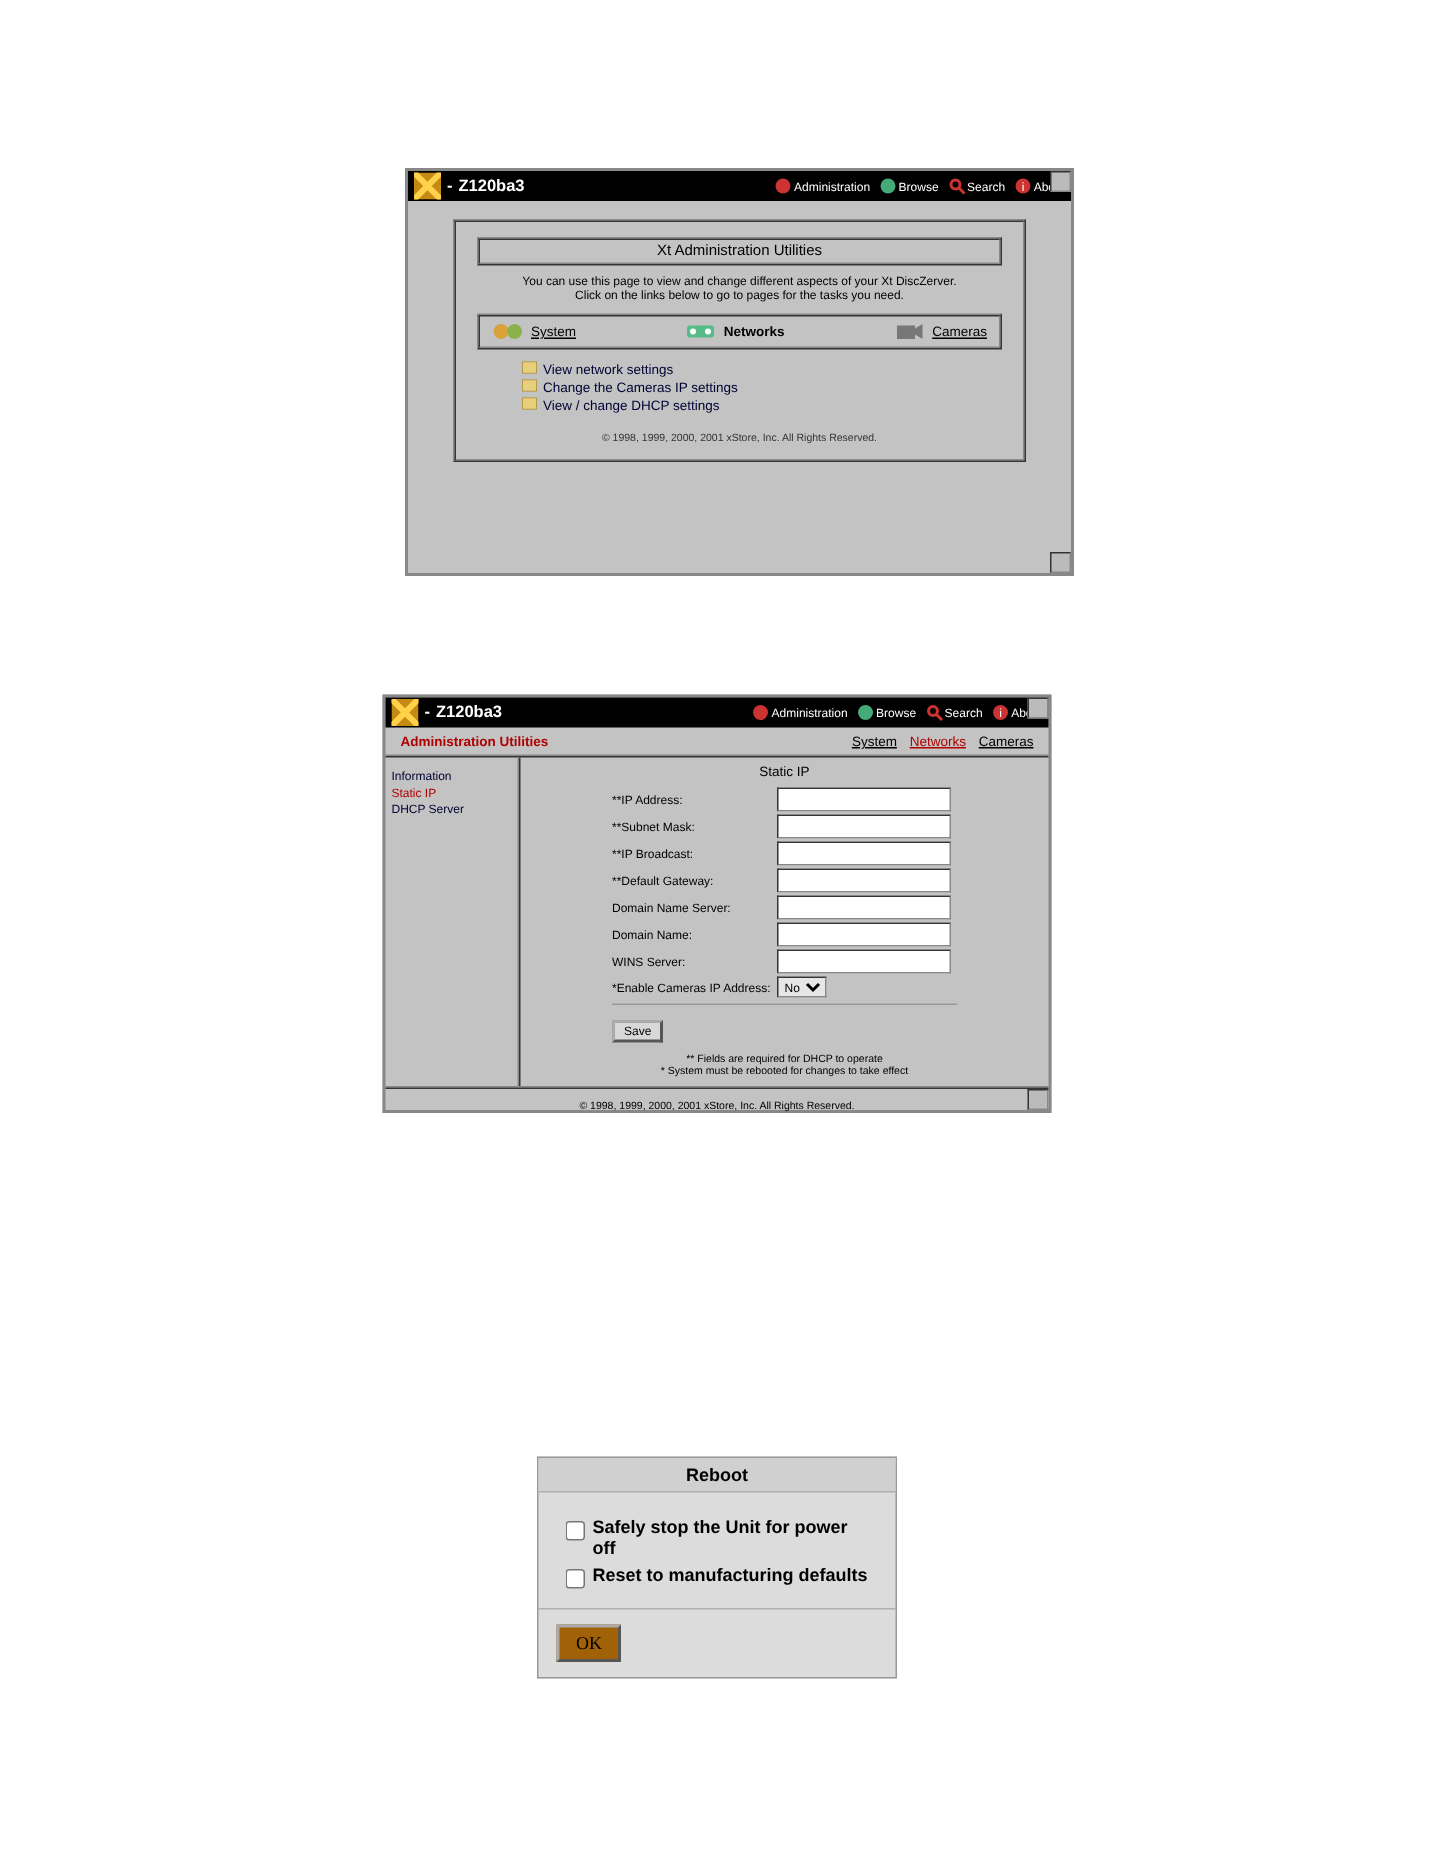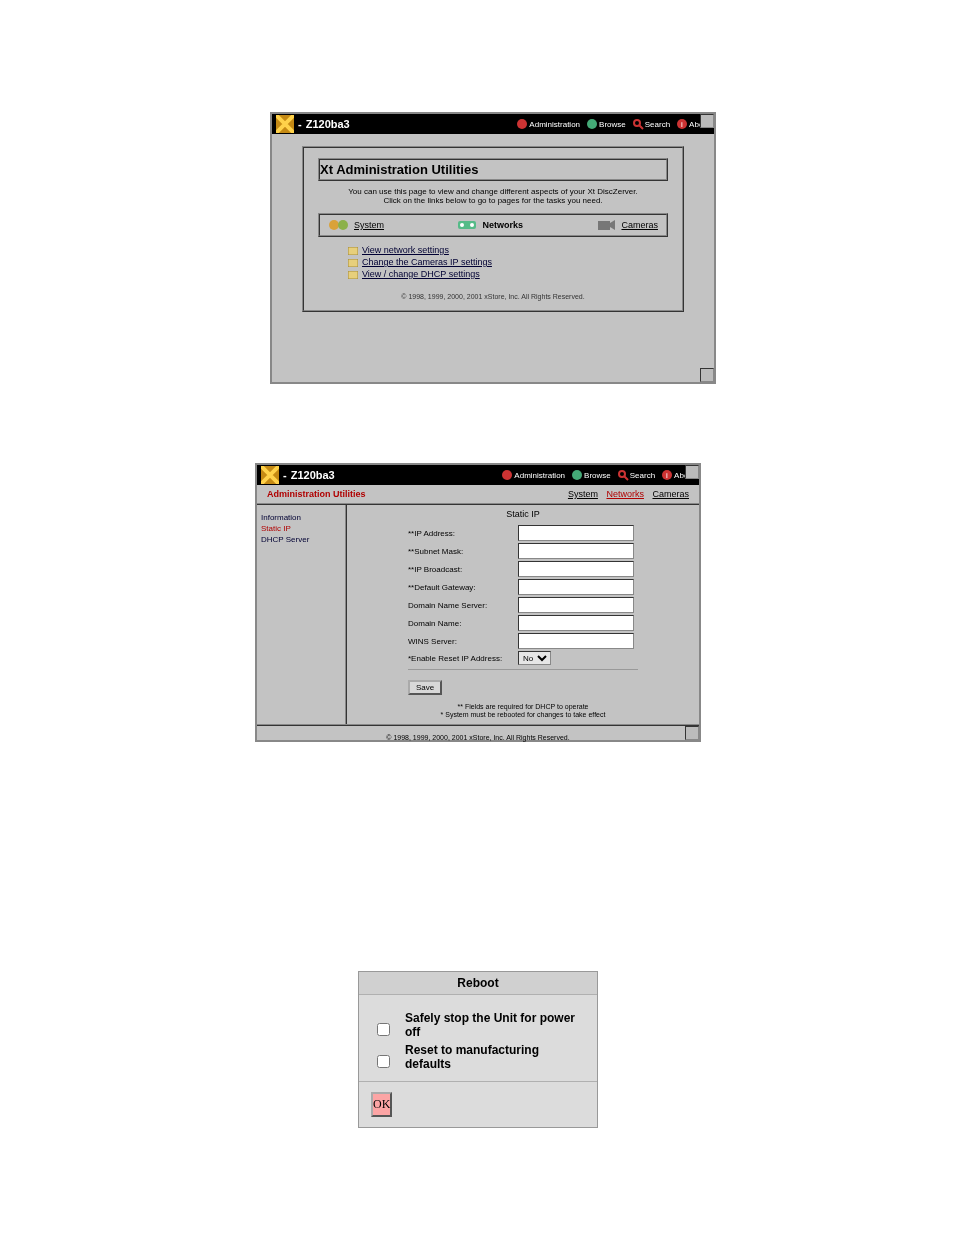--- a/index.html
+++ b/index.html
@@ -9,27 +9,27 @@
 .wbar{height:20px;background:#000;color:#fff;display:flex;align-items:center;padding:0 4px;justify-content:space-between}
 .wbar .brand{display:flex;align-items:center;gap:4px;font-weight:bold;font-size:11px}
 .logo{width:18px;height:18px;display:inline-block}
 .logo svg{width:18px;height:18px}
 .wbar .rightlinks{display:flex;gap:6px;font-size:8px;align-items:flex-end}
 .wbar .rightlinks .rl{display:flex;flex-direction:row;align-items:center;gap:1px;cursor:pointer}
 .ricon{width:12px;height:12px}
 .inner{padding:12px}
 
 .utilbox{border:2px ridge #888;background:#c3c3c3;margin:0 auto;width:350px;padding:10px 14px}
-.uthdr{border:2px ridge #888;background:#c3c3c3;text-align:left;font-weight:bold;padding:2px 0;font-size:13px;margin-bottom:6px}
+.uthdr{border:2px ridge #888;background:#c3c3c3;text-align:center;font-weight:normal;padding:2px 0;font-size:10px;margin-bottom:6px}
 .utdesc{text-align:center;font-size:8px;margin:4px 0 8px}
 .catrow{display:flex;justify-content:space-between;border:2px ridge #888;background:#c3c3c3;padding:2px}
 .cat{display:flex;align-items:center;gap:4px;font-size:9px;text-decoration:underline;color:#000;cursor:pointer;padding:0 6px}
 .cat .cicon{width:22px;height:16px}
 .links{margin:8px 0 0 30px;font-size:9px}
-.links .lnk{display:flex;align-items:flex-end;gap:4px;text-decoration:underline;color:#003;margin:2px 0;cursor:pointer}
+.links .lnk{display:flex;align-items:flex-start;gap:4px;color:#003;margin:2px 0;cursor:pointer}
 .flicon{width:10px;height:8px}
 .copy{text-align:center;font-size:7px;color:#333;margin-top:14px}
 
 .p2top{display:flex;justify-content:space-between;padding:4px 10px;font-size:9px}
 .p2top .adm{color:#b00000;font-weight:bold}
 .p2top .tabs a{margin-left:6px;text-decoration:underline;color:#000;cursor:pointer}
 .p2top .tabs a.active{color:#b00000}
 .p2body{display:flex}
 .sidebar{width:80px;border-right:2px ridge #888;padding:6px 4px;font-size:8px}
 .sidebar a{display:block;color:#003;margin:2px 0;cursor:pointer}
@@ -41,23 +41,23 @@
 .frow label{width:110px}
 .frow input[type=text]{width:110px;height:12px;border:1px inset #888;background:#fff;font-size:8px}
 .frow select{height:14px;font-size:8px;border:1px inset #888;background:#e6e6e6}
 .savebtn{margin-top:6px;background:#d8d8d8;border:2px outset #aaa;padding:1px 6px;font-size:8px;cursor:pointer}
 .notes{text-align:center;font-size:7px;margin-top:8px;line-height:1.2}
 .p2copy{border-top:2px ridge #888;padding:8px 0;text-align:center;font-size:7px}
 
 .reboot{position:absolute;border:1px solid #999;background:#dcdcdc;font-family:Verdana,Arial;font-size:12px;padding:0 0 10px 0}
 .rbhdr{background:#d0d0d0;border-bottom:1px solid #b0b0b0;text-align:center;font-weight:bold;padding:4px 0}
 .rbopts{padding:12px 14px 6px;border-bottom:1px solid #b0b0b0}
-.rbopts .opt{display:flex;align-items:flex-end;gap:12px;margin:4px 0;font-weight:bold}
+.rbopts .opt{display:flex;align-items:flex-start;gap:2px;margin:4px 0;font-weight:bold}
 .rbopts input[type=checkbox]{width:13px;height:13px}
-.okbtn{margin:10px 0 0 12px;background:#fca5a5;border:2px outset #aaa;padding:3px 0;font-family:Verdana;font-size:12px;cursor:pointer}
+.okbtn{margin:10px 0 0 12px;background:#a16207;border:2px outset #aaa;padding:3px 11px;font-family:Verdana;font-size:12px;cursor:pointer}
 .scrollcorner{position:absolute;right:0;bottom:0;width:12px;height:12px;background:#bbb;border:1px inset #888}
 .scrolltop{position:absolute;right:0;top:0;width:12px;height:12px;background:#bbb;border:1px inset #888}
 </style>
 </head>
 <body>
 <div class="page">
 
 <div class="win" style="left:270px;top:112px;width:442px;height:268px">
   <div class="scrolltop"></div>
   <div class="wbar">
@@ -233,21 +233,21 @@
             </div>
         <div class="frow">
               <label>Domain Name:</label>
               <input type="text" style="">
             </div>
         <div class="frow">
               <label>WINS Server:</label>
               <input type="text" style="">
             </div>
         <div class="frow">
-              <label>*Enable Reset IP Address:</label>
+              <label>*Enable Cameras IP Address:</label>
               <select><option>No</option></select>
             </div>
         <div style="border-top:1px solid #999;margin-top:4px;padding-top:4px"><button class="savebtn">Save</button></div>
         <div class="notes"><span>** Fields are required for DHCP to operate</span><br><span>* System must be rebooted for changes to take effect</span></div>
       </div>
     </div>
   </div>
   <div class="p2copy">© 1998, 1999, 2000, 2001 xStore, Inc. All Rights Reserved.</div>
   <div class="scrollcorner"></div>
 </div>

